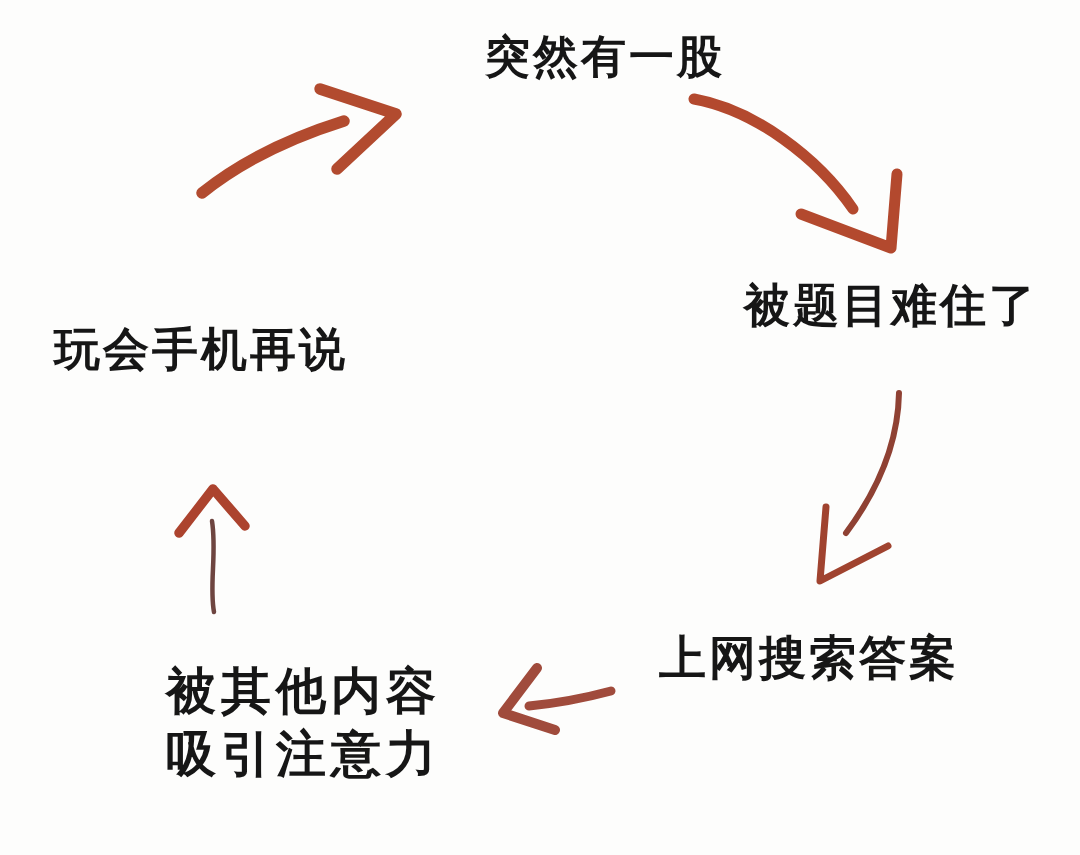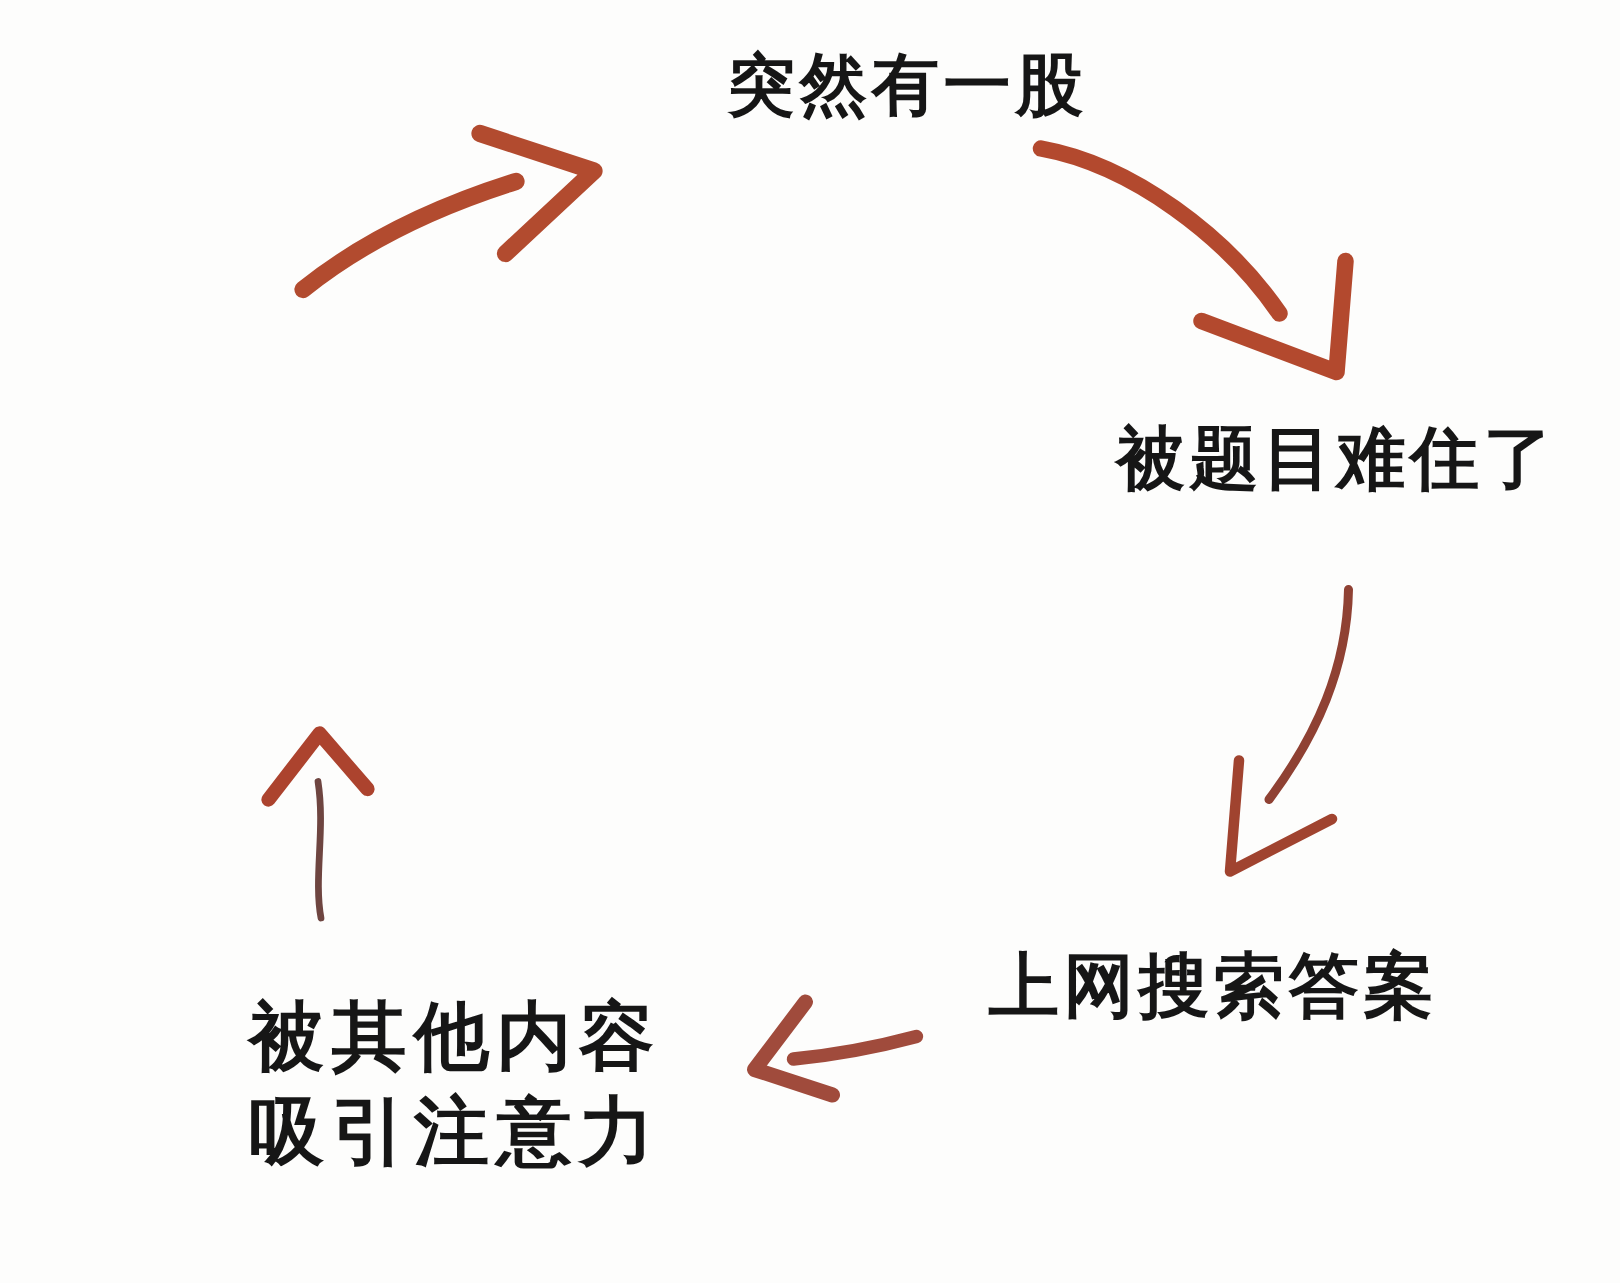--- a/index.html
+++ b/index.html
@@ -110,14 +110,17 @@
 
   <div class="node node-distracted">
     <span class="line">被其他内容</span>
     <span class="line">吸引注意力</span>
   </div>
 
   <div class="node node-search">
     <span class="line">上网搜索答案</span>
   </div>
 
+  <div class="node node-phone">
+    <span class="line">玩会手机再说</span>
+  </div>
 
 </div>
 
 </body></html>

